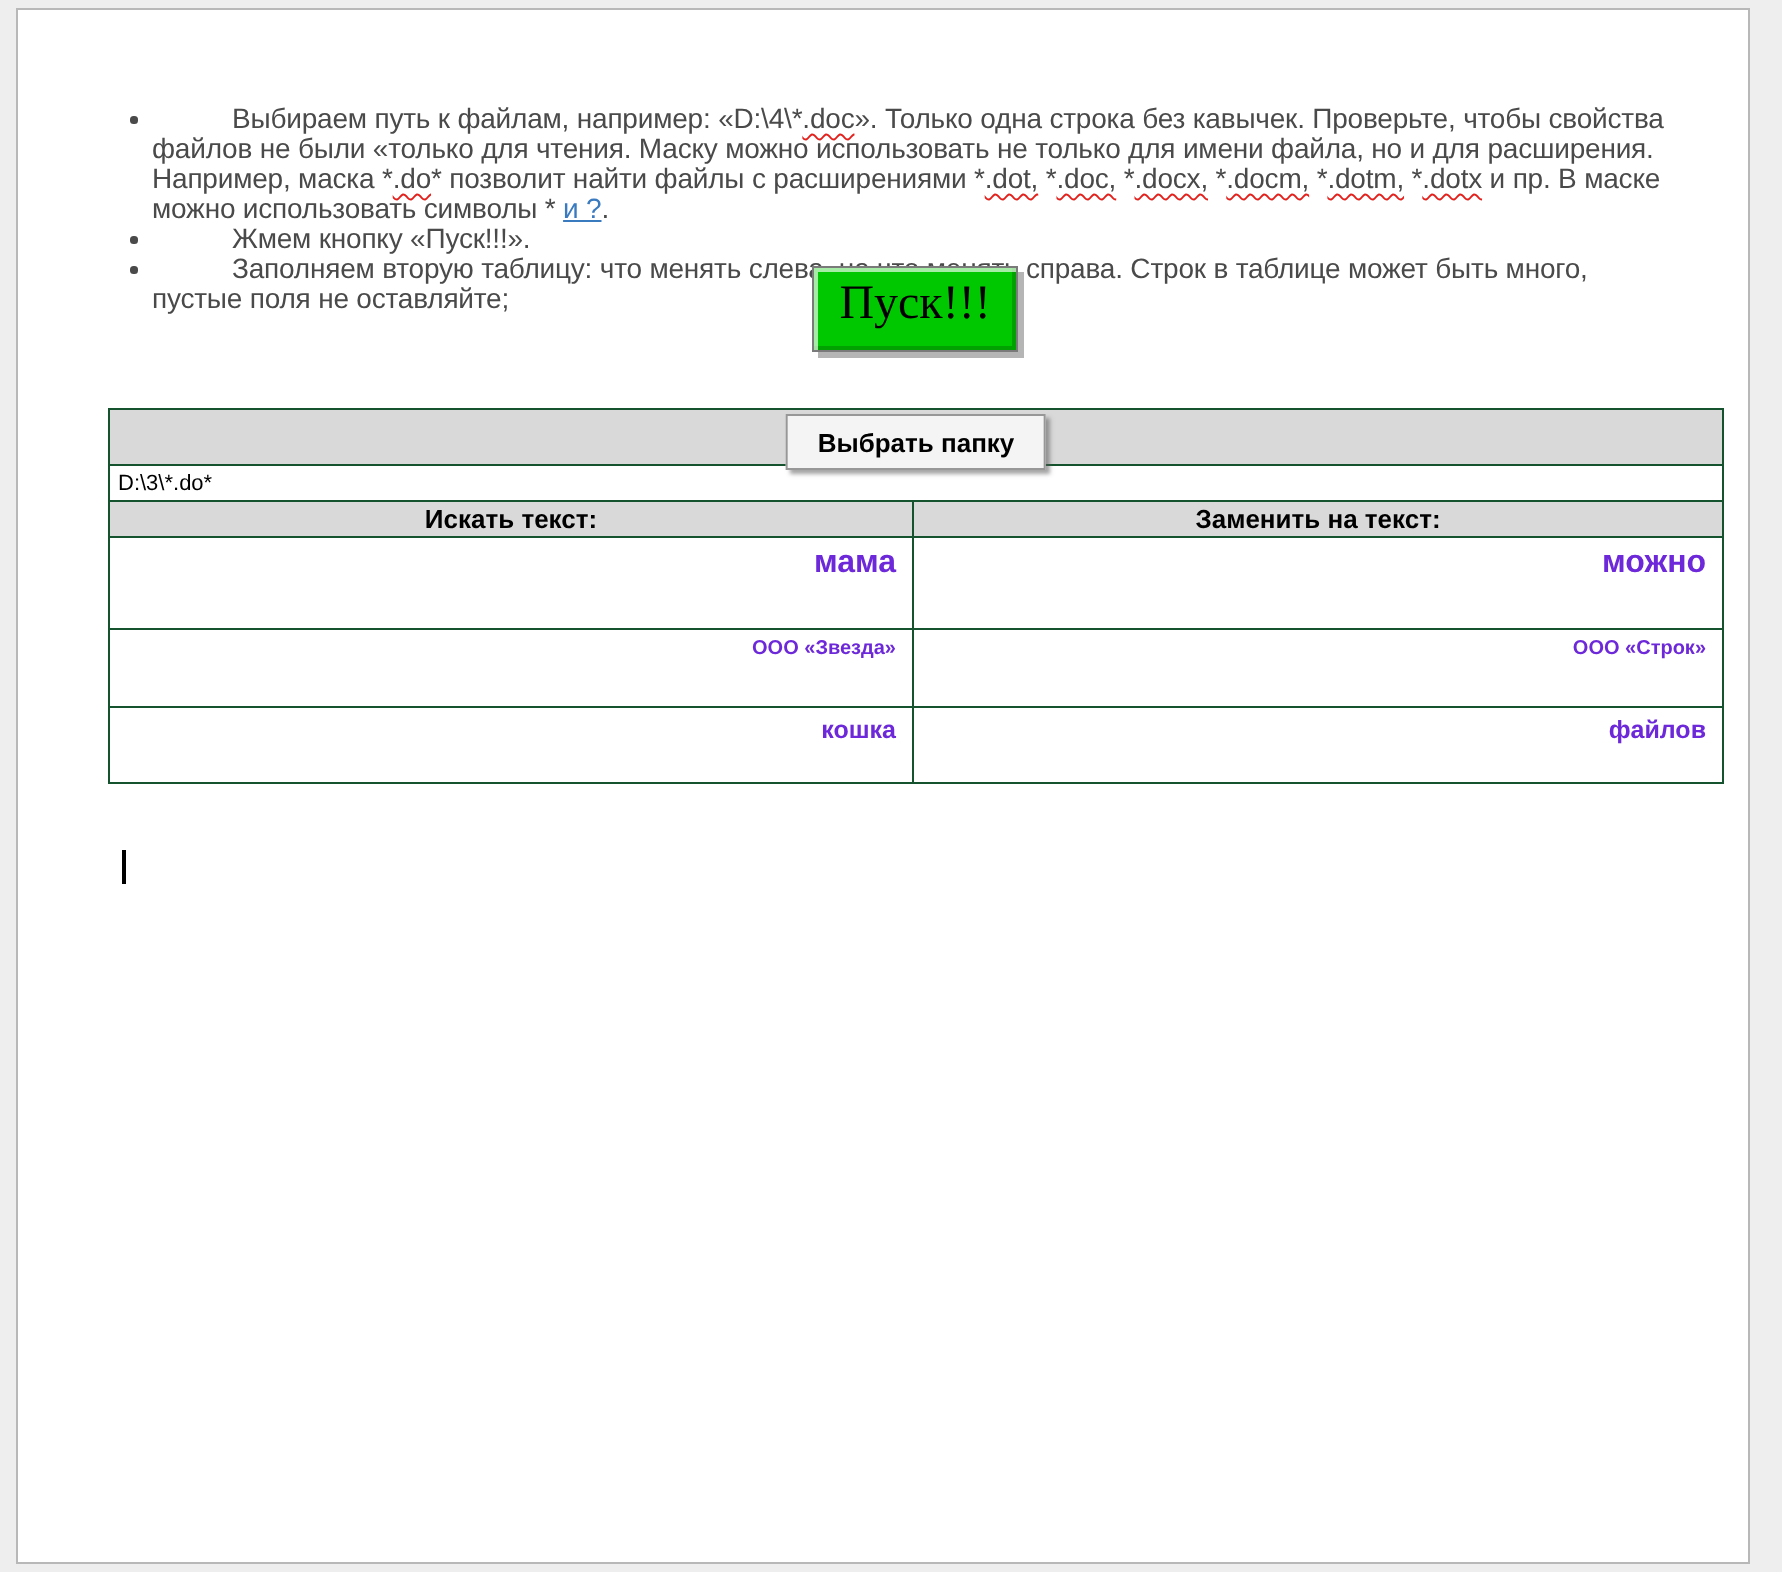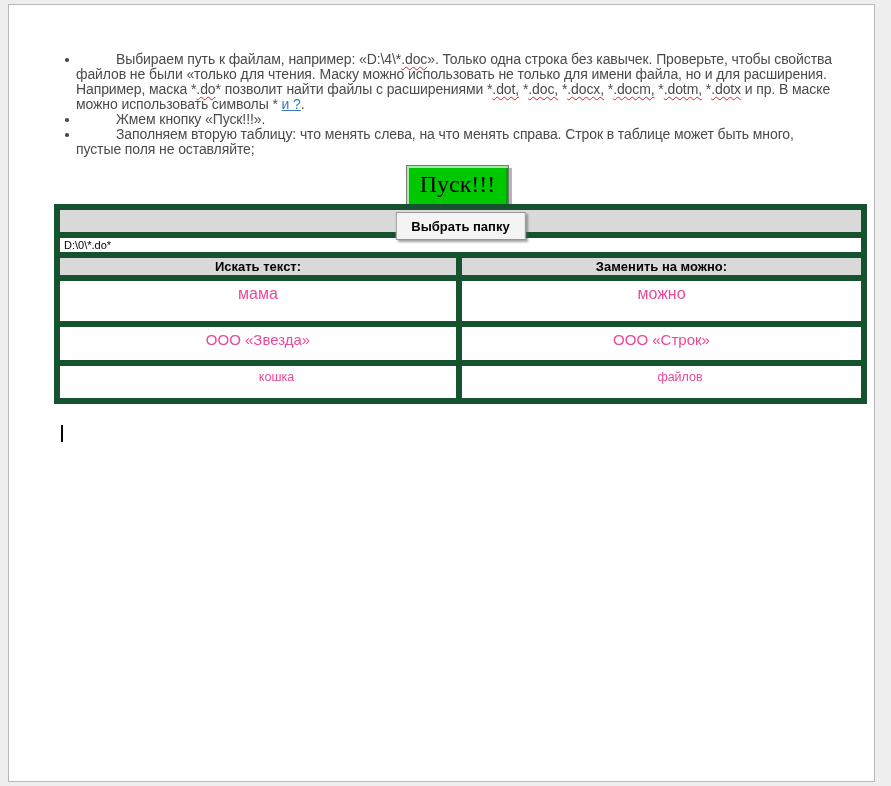--- a/index.html
+++ b/index.html
@@ -46,52 +46,51 @@
     background:#00c800;
     border:1px solid #7a7a7a;
     box-shadow: inset 2px 2px 0 rgba(255,255,255,0.65),
                 inset -2px -2px 0 rgba(0,90,0,0.35),
                 3px 3px 0 #b5b5b5;
     font-family:"Liberation Serif", serif;
     font-size:24px; color:#000;
     padding:5px 13px 8px 13px;
     line-height:1.15;
     cursor:pointer;
-    margin-top:32px;
   }
   
   table.main-table {
     position:absolute; top:199px; left:45px;
     width:807px; border-collapse:collapse; table-layout:fixed;
   }
   table.main-table td, table.main-table th {
-    border:6px solid #14532d; box-sizing:border-box;
+    border:1px solid #14532d; box-sizing:border-box;
     font-family:"Liberation Sans", sans-serif;
   }
   td.bar-cell { background:#d9d9d9; height:28px; position:relative; overflow:visible; }
   .choose-btn {
     position:absolute; left:50%; top:2px; transform:translateX(-50%);
     height:28px; z-index:3;
     background:#f4f4f4;
     border:1px solid #979797;
     box-shadow:2px 2px 2px rgba(90,90,90,0.55);
     font-family:"Liberation Sans", sans-serif;
     font-weight:bold; font-size:13px; color:#000;
     padding:0 15px; white-space:nowrap;
     cursor:pointer;
   }
   td.path-cell { height:18px; background:#fff; font-size:11px; color:#000; padding:1px 4px; }
   th.col-h {
     background:#d9d9d9; height:17px;
     font-size:13px; font-weight:bold; color:#000;
     text-align:center; padding:1px 0;
   }
-  td.cell { background:#fff; vertical-align:top; text-align:center; padding:4px 8px; color:#ec4899; }
+  td.cell { background:#fff; vertical-align:top; text-align:right; padding:4px 8px; color:#6d28d9;font-weight:bold; }
   tr.r0 td.cell { height:46px; font-size:16px; }
-  tr.r1 td.cell { height:39px; font-size:15px; }
+  tr.r1 td.cell { height:39px; font-size:10px; }
   tr.r2 td.cell { height:38px; font-size:12.5px;padding-left:45px; }
   
   .caret {
     position:absolute; left:52px; top:420px;
     width:1.5px; height:17px; background:#000;
   }
 </style>
 </head>
 <body>
 
@@ -112,25 +111,25 @@
         <col style="width:402px">
         <col style="width:405px">
       </colgroup>
     <tbody>
         <tr>
       <td class="bar-cell" colspan="2">
         <button class="choose-btn">Выбрать папку</button>
       </td>
     </tr>
     <tr>
-      <td class="path-cell" colspan="2">D:\0\*.do*</td>
+      <td class="path-cell" colspan="2">D:\3\*.do*</td>
     </tr>
     <tr>
       <th class="col-h">Искать текст:</th>
-      <th class="col-h">Заменить на можно:</th>
+      <th class="col-h">Заменить на текст:</th>
     </tr>
     <tr class="r0">
       <td class="cell">мама</td>
       <td class="cell">можно</td>
     </tr>
     <tr class="r1">
       <td class="cell">ООО «Звезда»</td>
       <td class="cell">ООО «Строк»</td>
     </tr>
     <tr class="r2">

